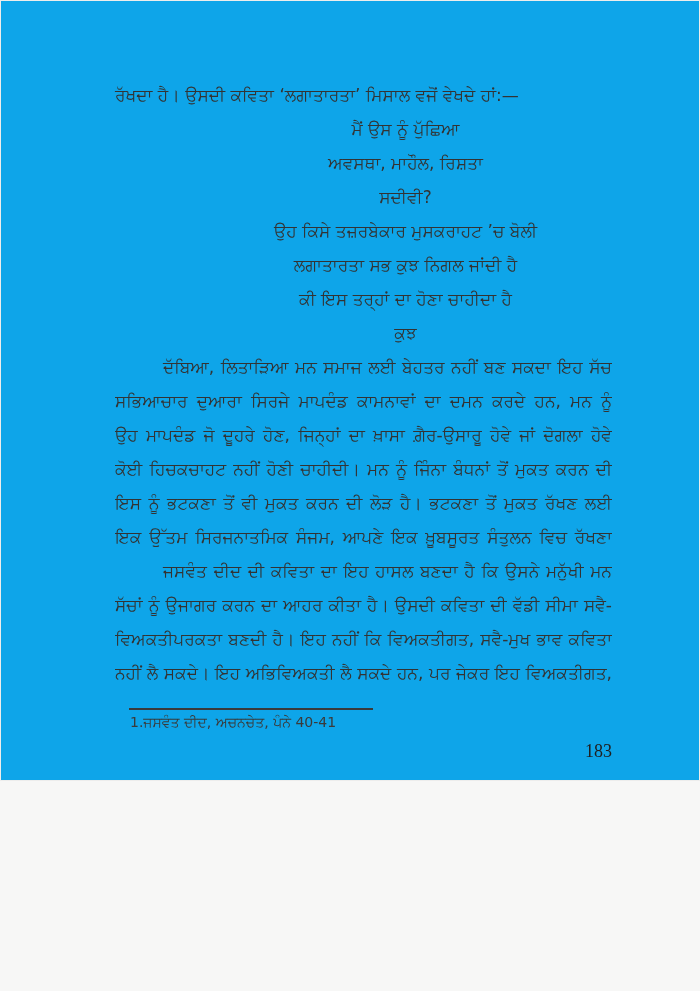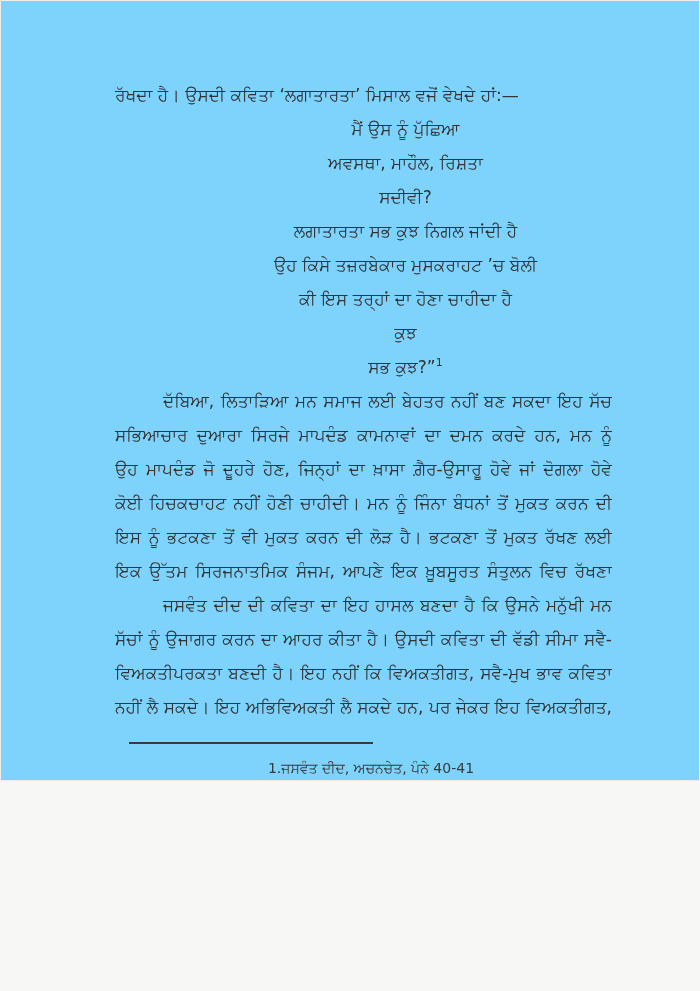--- a/index.html
+++ b/index.html
@@ -4,21 +4,21 @@
 <style>
   html, body {
     margin: 0;
     padding: 0;
     background: #f7f7f6;
   }
   .page {
     position: relative;
     width: 700px;
     height: 781px;
-    background: #7dd3fc;
+    background: #0ea5e9;
     box-shadow: inset 0 0 0 1px #ededec;
     overflow: hidden;
     font-family: "DejaVu Sans", "Liberation Sans", sans-serif;
     color: #333333;
   }
   .content {
     position: absolute;
     left: 115px;
     top: 78px;
     width: 497px;
@@ -52,27 +52,26 @@
     text-indent: 48px;
   }
   .footnote-rule {
     margin-top: 18px;
     margin-left: 14px;
     width: 244px;
     height: 0;
     border-top: 2px solid #3a3a3a;
   }
   .footnote-line {
-    margin-top: 14px;
+    margin-top: 2px;
     margin-left: 15px;
     font-size: 14px;
     line-height: 20px;
     color: #3a3a3a;
     white-space: nowrap;
-    text-align: center;
   }
   .page-number {
     margin-top: 8px;
     width: 100%;
     text-align: right;
     font-family: "Liberation Serif", "DejaVu Serif", serif;
     font-size: 18px;
     line-height: 22px;
     color: #1f1f1f;
   }
@@ -82,25 +81,24 @@
 
 <div class="page">
   <div class="content">
 
     <div class="intro-line">ਰੱਖਦਾ ਹੈ। ਉਸਦੀ ਕਵਿਤਾ ‘ਲਗਾਤਾਰਤਾ’ ਮਿਸਾਲ ਵਜੋਂ ਵੇਖਦੇ ਹਾਂ:—</div>
 
     <div class="poem">
       <div class="poem-line">ਮੈਂ ਉਸ ਨੂੰ ਪੁੱਛਿਆ</div>
       <div class="poem-line">ਅਵਸਥਾ, ਮਾਹੌਲ, ਰਿਸ਼ਤਾ</div>
       <div class="poem-line">ਸਦੀਵੀ?</div>
+      <div class="poem-line">ਉਹ ਕਿਸੇ ਤਜ਼ਰਬੇਕਾਰ ਮੁਸਕਰਾਹਟ ’ਚ ਬੋਲੀ</div>
       <div class="poem-line">ਲਗਾਤਾਰਤਾ ਸਭ ਕੁਝ ਨਿਗਲ ਜਾਂਦੀ ਹੈ</div>
-      <div class="poem-line">ਉਹ ਕਿਸੇ ਤਜ਼ਰਬੇਕਾਰ ਮੁਸਕਰਾਹਟ ’ਚ ਬੋਲੀ</div>
       <div class="poem-line">ਕੀ ਇਸ ਤਰ੍ਹਾਂ ਦਾ ਹੋਣਾ ਚਾਹੀਦਾ ਹੈ</div>
       <div class="poem-line">ਕੁਝ</div>
-      <div class="poem-line"><span>ਸਭ ਕੁਝ?”</span><sup>1</sup></div>
     </div>
 
     <div class="para">
       <div class="pline indent">ਦੱਬਿਆ, ਲਿਤਾੜਿਆ ਮਨ ਸਮਾਜ ਲਈ ਬੇਹਤਰ ਨਹੀਂ ਬਣ ਸਕਦਾ ਇਹ ਸੱਚ ਹੈ। ਸਮਾਜ,</div>
       <div class="pline">ਸਭਿਆਚਾਰ ਦੁਆਰਾ ਸਿਰਜੇ ਮਾਪਦੰਡ ਕਾਮਨਾਵਾਂ ਦਾ ਦਮਨ ਕਰਦੇ ਹਨ, ਮਨ ਨੂੰ ਵਿਕ੍ਰਿਤ ਕਰਦੇ ਹਨ।</div>
       <div class="pline">ਉਹ ਮਾਪਦੰਡ ਜੋ ਦੂਹਰੇ ਹੋਣ, ਜਿਨ੍ਹਾਂ ਦਾ ਖ਼ਾਸਾ ਗ਼ੈਰ-ਉਸਾਰੂ ਹੋਵੇ ਜਾਂ ਦੋਗਲਾ ਹੋਵੇ ਉਹਨਾਂ ਨੂੰ ਤਜਣ ’ਚ</div>
       <div class="pline">ਕੋਈ ਹਿਚਕਚਾਹਟ ਨਹੀਂ ਹੋਣੀ ਚਾਹੀਦੀ। ਮਨ ਨੂੰ ਜਿੰਨਾ ਬੰਧਨਾਂ ਤੋਂ ਮੁਕਤ ਕਰਨ ਦੀ ਲੋੜ ਹੈ ਓਨਾ ਹੀ</div>
       <div class="pline">ਇਸ ਨੂੰ ਭਟਕਣਾ ਤੋਂ ਵੀ ਮੁਕਤ ਕਰਨ ਦੀ ਲੋੜ ਹੈ। ਭਟਕਣਾ ਤੋਂ ਮੁਕਤ ਰੱਖਣ ਲਈ ਇਸ ਨੂੰ ਆਪਣੇ</div>
       <div class="pline">ਇਕ ਉੱਤਮ ਸਿਰਜਨਾਤਮਿਕ ਸੰਜਮ, ਆਪਣੇ ਇਕ ਖ਼ੂਬਸੂਰਤ ਸੰਤੁਲਨ ਵਿਚ ਰੱਖਣਾ ਅਨਿਵਾਰੀ ਹੈ।</div>
     </div>

